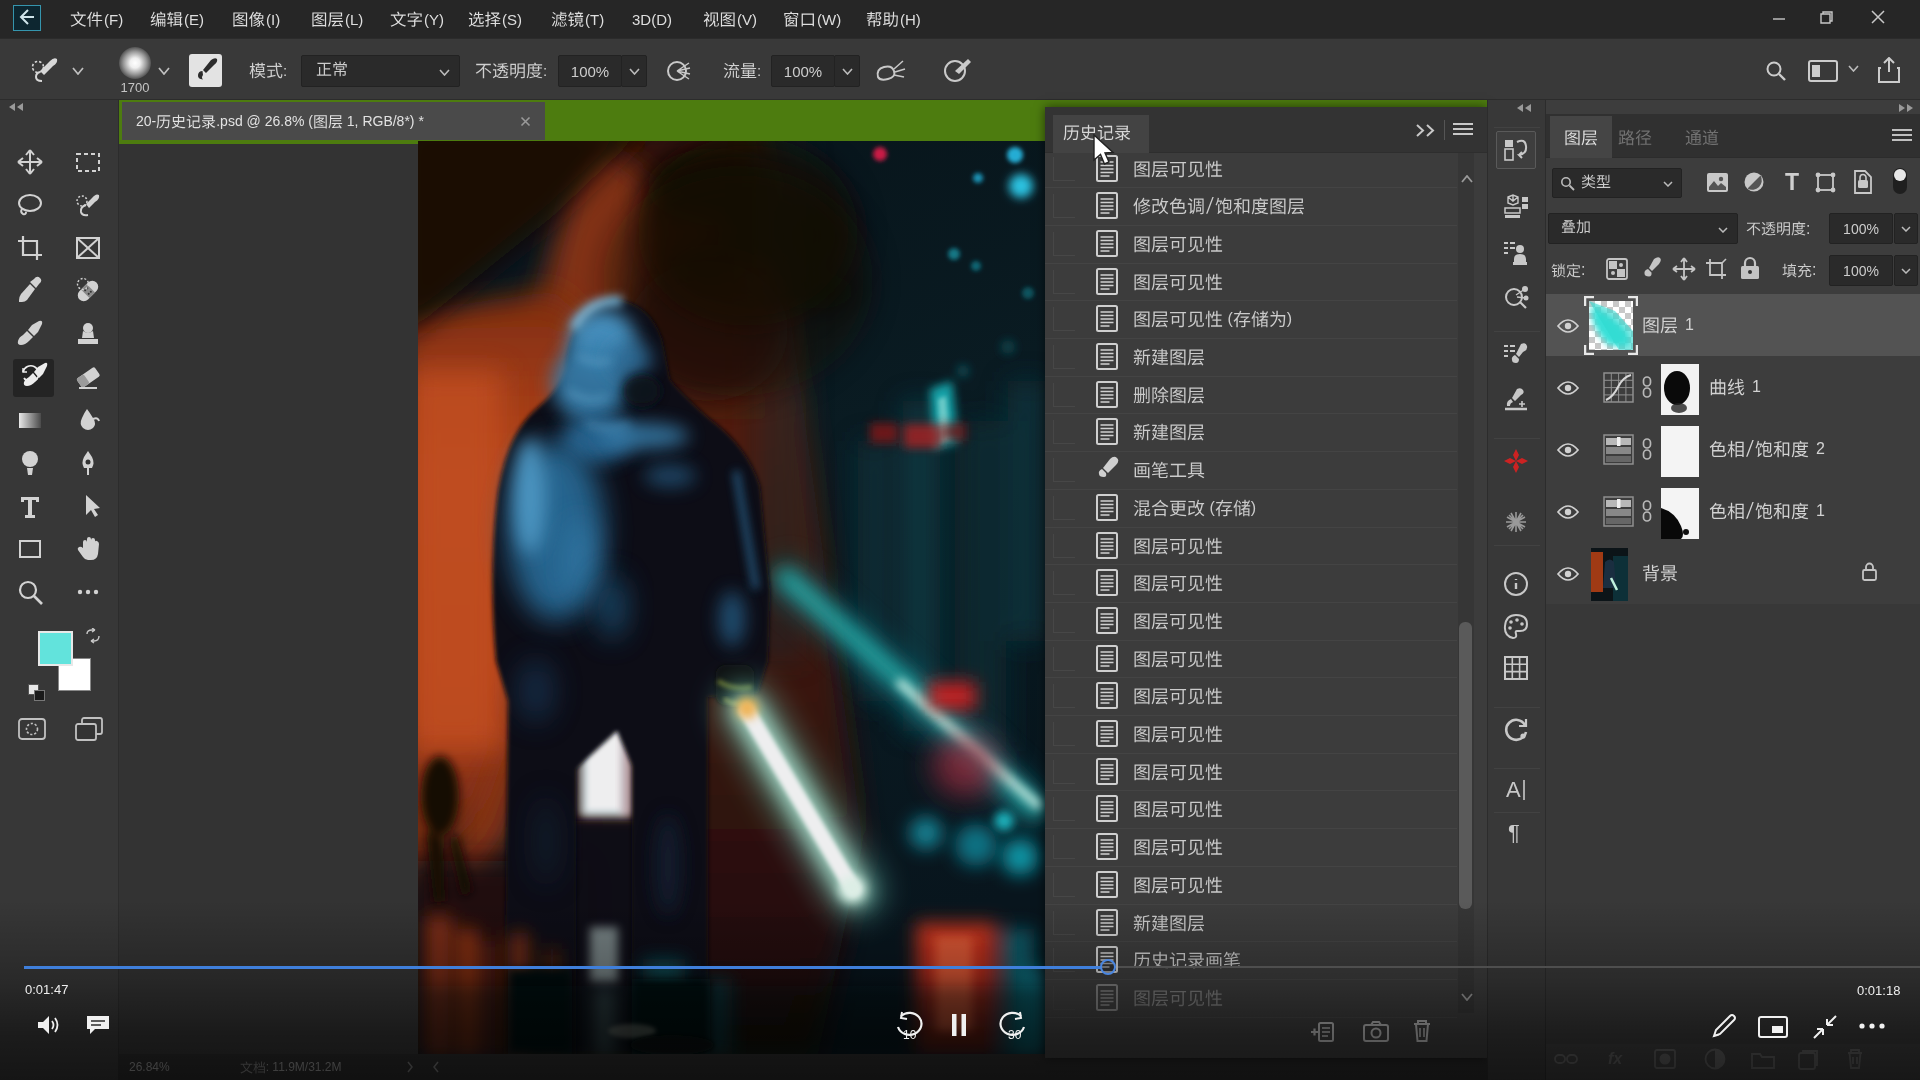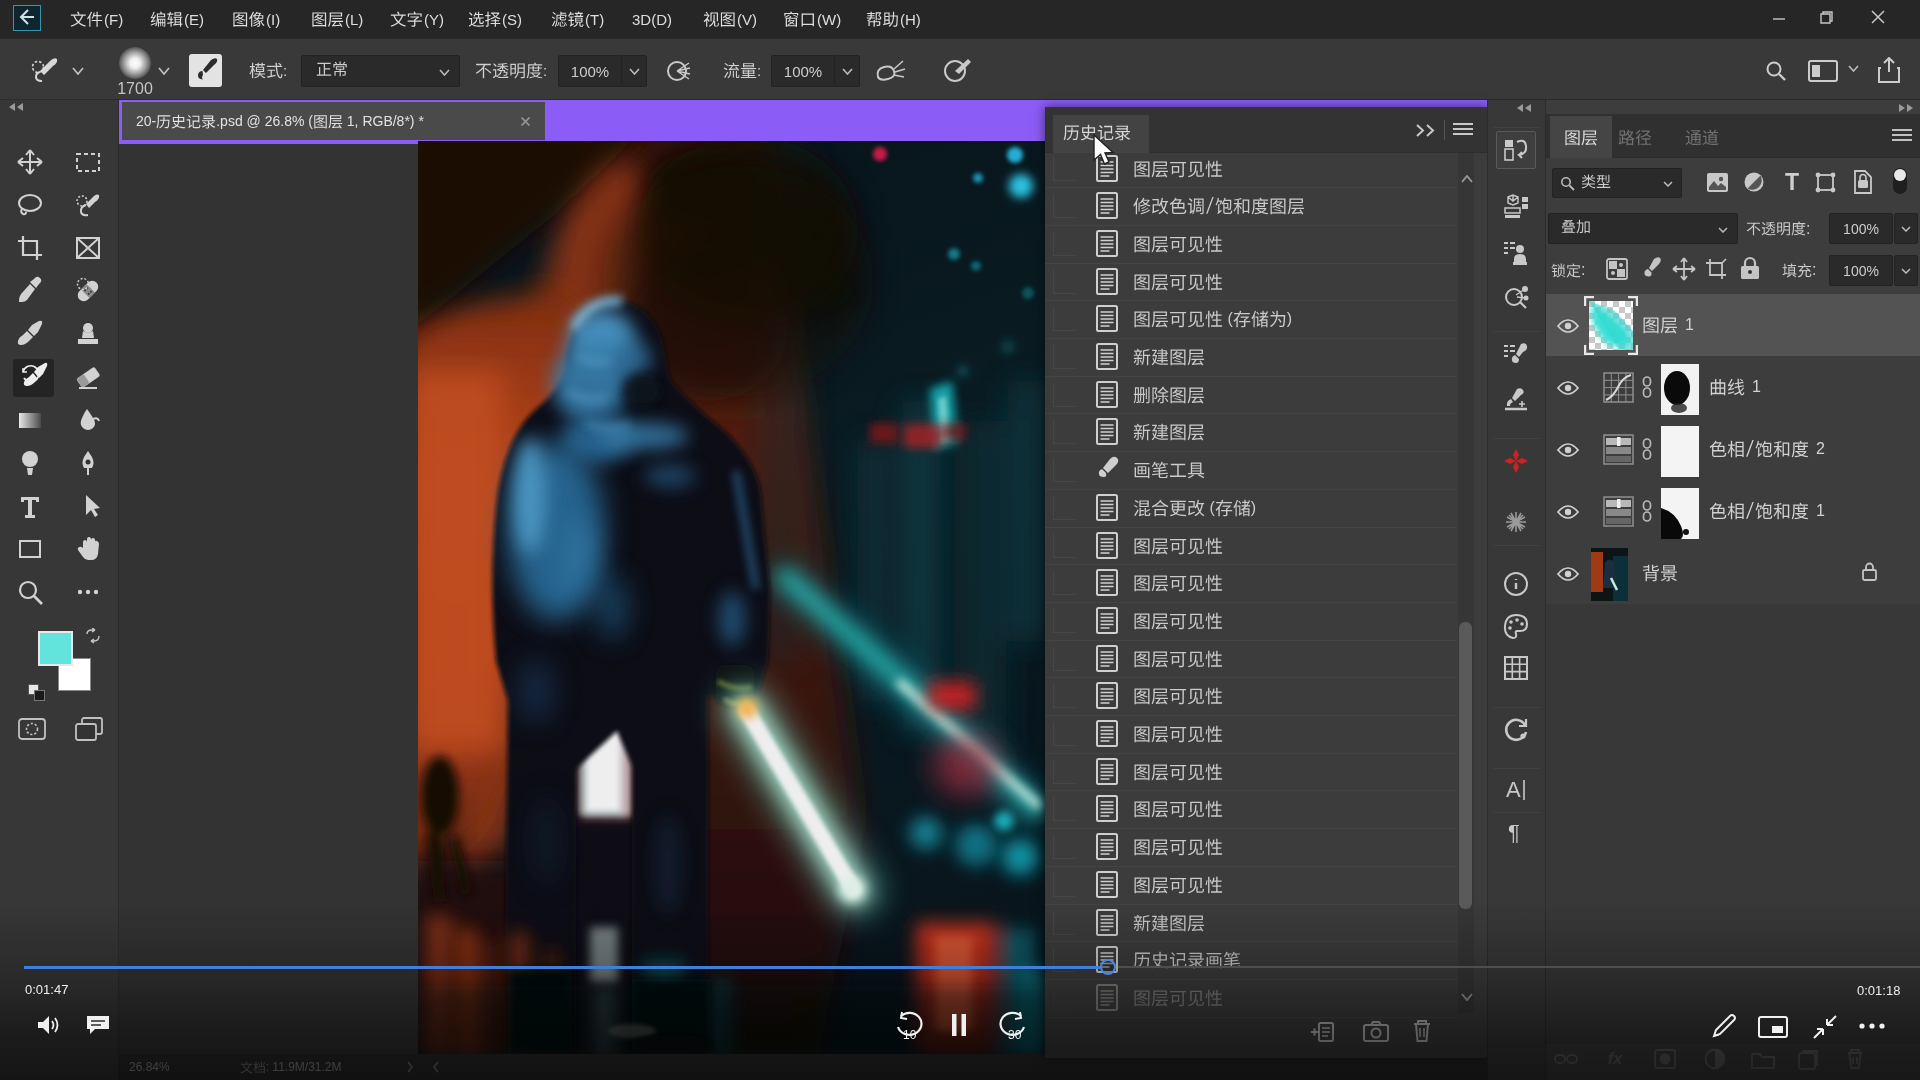--- a/index.html
+++ b/index.html
@@ -3,21 +3,21 @@
 *{margin:0;padding:0;box-sizing:border-box}
 html,body{width:1920px;height:1080px;overflow:hidden;background:#262626;
   font-family:"Liberation Sans",sans-serif;-webkit-font-smoothing:antialiased}
 .ab{position:absolute}
 svg.z{fill:currentColor;display:inline-block}
 .row{display:flex;align-items:center;white-space:nowrap}
 #menubar{left:0;top:0;width:1920px;height:38px;background:#262626;color:#dedede}
 #optbar{left:0;top:38px;width:1920px;height:62px;background:#393939;border-top:1px solid #2b2b2b;border-bottom:1px solid #2c2c2c;color:#cfcfcf}
 #toolbar{left:0;top:100px;width:119px;height:980px;background:#373737;border-right:1px solid #2c2c2c}
 #docarea{left:119px;top:100px;width:1368px;height:980px;background:#333333}
-#tabbar{left:0;top:0;width:100%;height:44px;background:#8b5cf6}
+#tabbar{left:0;top:0;width:100%;height:44px;background:#4d7c0f}
 #activetab{left:3px;top:2px;width:423px;height:38px;background:#4a4a4a;color:#e2e2e2;font-size:14px}
 #statusbar{left:0;top:954px;width:100%;height:26px;background:#2c2c2c;color:#969696;font-size:12px}
 #photo{left:418px;top:141px;width:627px;height:913px;background:#0a0f12}
 #histpanel{left:1045px;top:107px;width:442px;height:951px;background:#3c3c3c;box-shadow:0 0 10px rgba(0,0,0,.55)}
 #dock{left:1487px;top:100px;width:58px;height:980px;background:#383838;border-left:1px solid #2c2c2c}
 #layers{left:1545px;top:100px;width:375px;height:980px;background:#3d3d3d;border-left:1px solid #2c2c2c}
 .hrow{position:absolute;left:0;width:442px;height:38px;color:#cbcbcb}
 .hsep{position:absolute;left:0;width:412px;height:1px;background:rgba(255,255,255,0.045)}
 .hbx{position:absolute;left:8px;width:22px;height:24px;border-left:1px solid #474747;border-bottom:1px solid #474747}
 .docico{position:absolute;left:51px;top:5px}
@@ -337,21 +337,21 @@
 <div id="optbar" class="ab">
     <svg class="ab" style="left:30px;top:16px" width="30" height="30" viewBox="0 0 30 30">
       <path d="M20 6 Q24 2 27 4 Q28 8 23 11 L14 20 L10 16 Z" fill="#d8d8d8"></path>
       <path d="M10 17 q-4 1 -4 5 q0 4 6 4" fill="none" stroke="#d8d8d8" stroke-width="2"></path>
       <circle cx="8" cy="12" r="5.5" fill="none" stroke="#d8d8d8" stroke-width="1.6" stroke-dasharray="2.4 2"></circle>
     </svg>
     <svg class="ab" style="left:72px;top:28px" width="12" height="8" viewBox="0 0 12 8">
       <path d="M1 1 L6 7 L11 1" stroke="#c0c0c0" stroke-width="1.7" fill="none"></path>
     </svg>
     <div class="ab" style="left:119px;top:8px;width:32px;height:32px;border-radius:50%;background:radial-gradient(circle,#ffffff 0%,#efefef 22%,#9a9a9a 50%,#4e4e4e 72%,#383838 92%)"></div>
-    <div class="ab" style="left:113px;top:41px;width:44px;text-align:center;font-size:16px;color:#c4c4c4">1700</div>
+    <div class="ab" style="left:113px;top:41px;width:44px;text-align:center;font-size:13px;color:#c4c4c4">1700</div>
     <svg class="ab" style="left:158px;top:28px" width="12" height="8" viewBox="0 0 12 8">
       <path d="M1 1 L6 7 L11 1" stroke="#c0c0c0" stroke-width="1.7" fill="none"></path>
     </svg>
     <div class="ab" style="left:189px;top:15px;width:33px;height:33px;border-radius:3px;background:#e3e3e3"><svg width="33" height="33" viewBox="0 0 33 33">
         <path d="M22 6 Q26 3 28 5 Q29 8 25 11 L17 19 L14 16 Z" fill="#2c2c2c"></path>
         <path d="M13.5 17 q-4 0 -4.5 4 q-.5 4 5 4.5 q-2-2 0-4.5 z" fill="#2c2c2c"></path>
       </svg></div>
     <div class="ab row" style="left:249px;top:0;height:62px">
       <svg class="z" style="width:34px;height:17px;" viewBox="0 0 2000 1000">
         <use href="#g6a21" x="0" width="1000" height="1000"></use>

